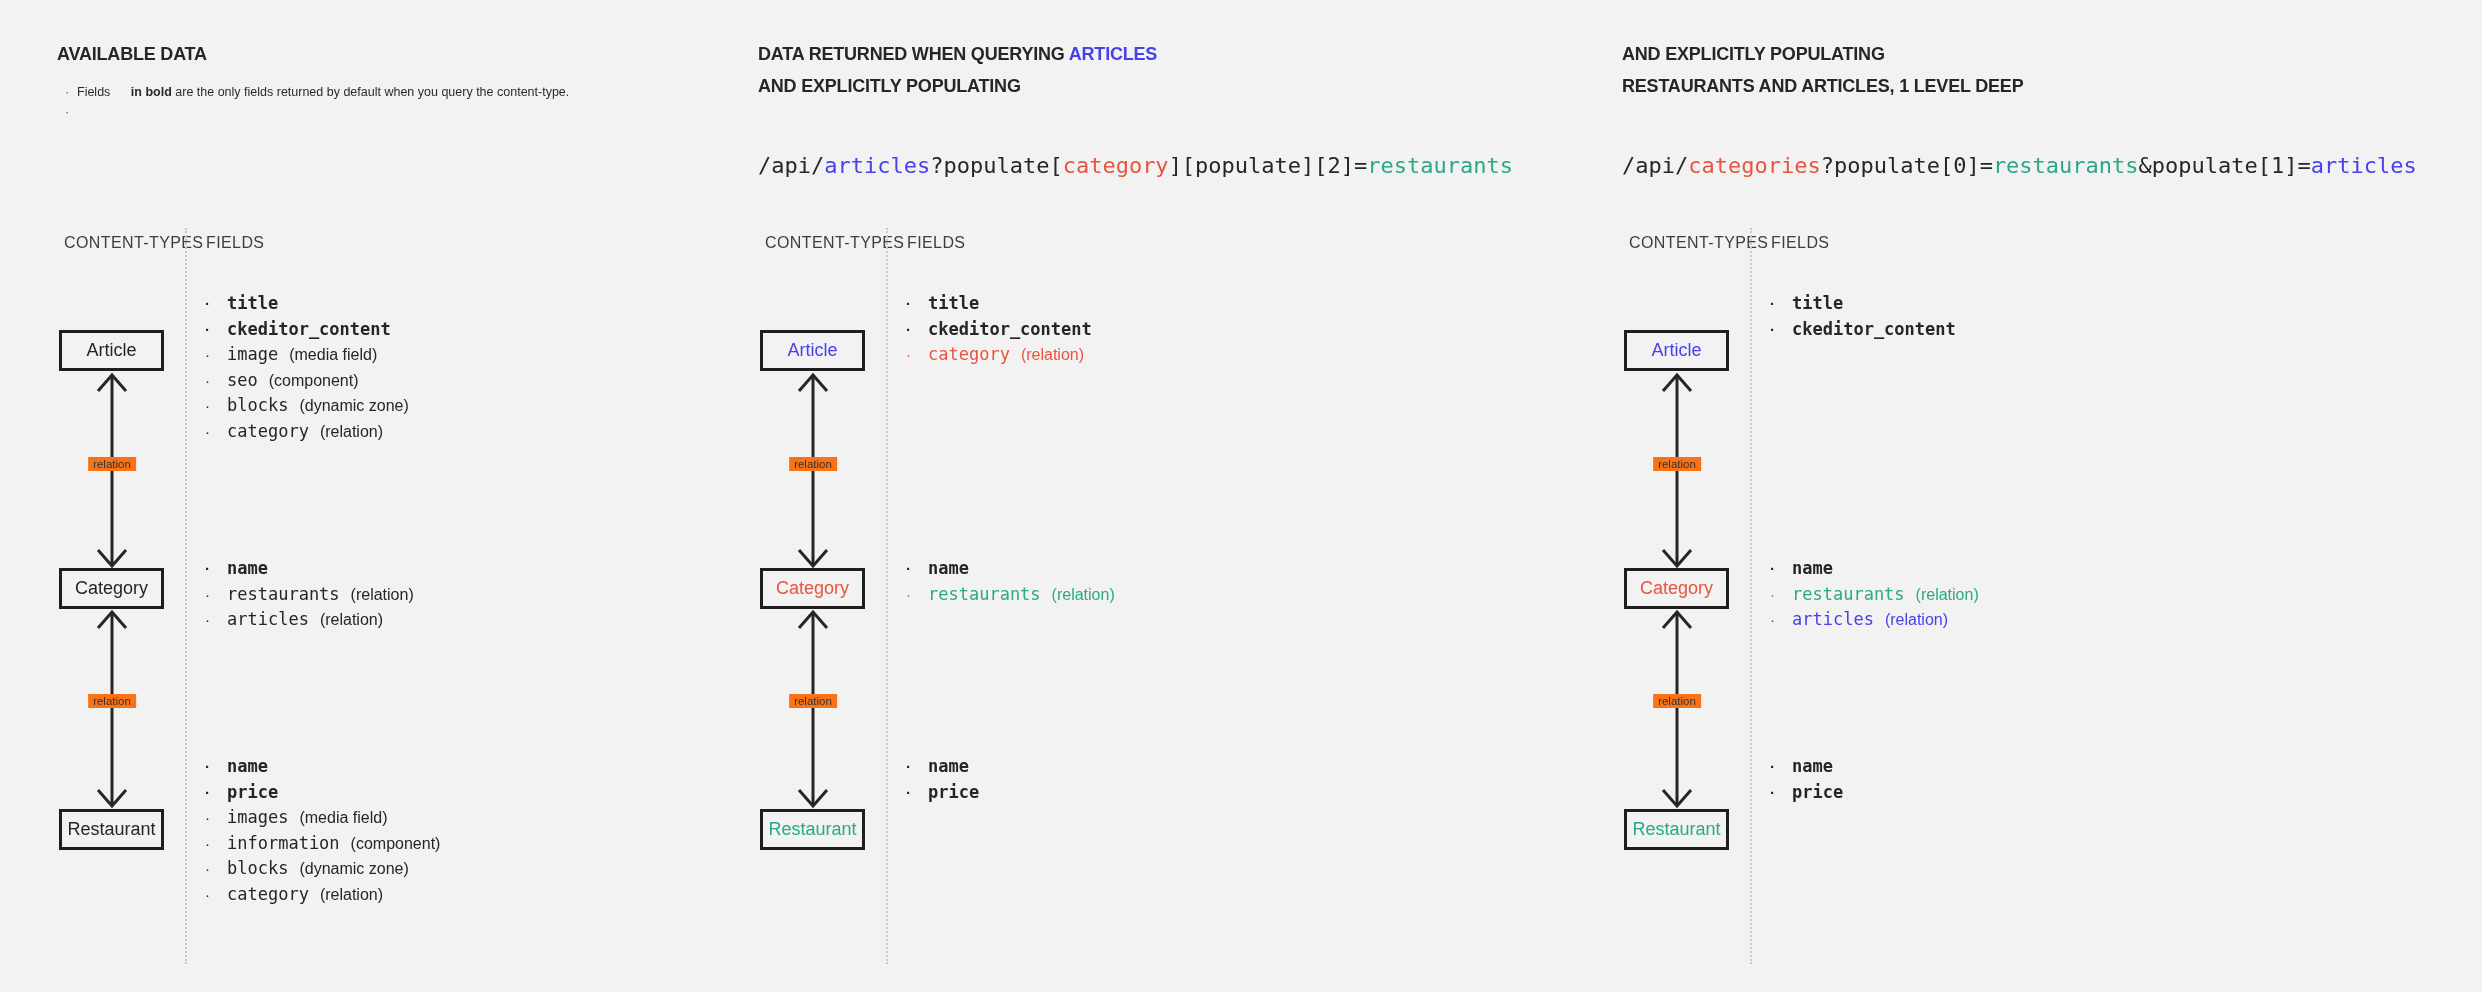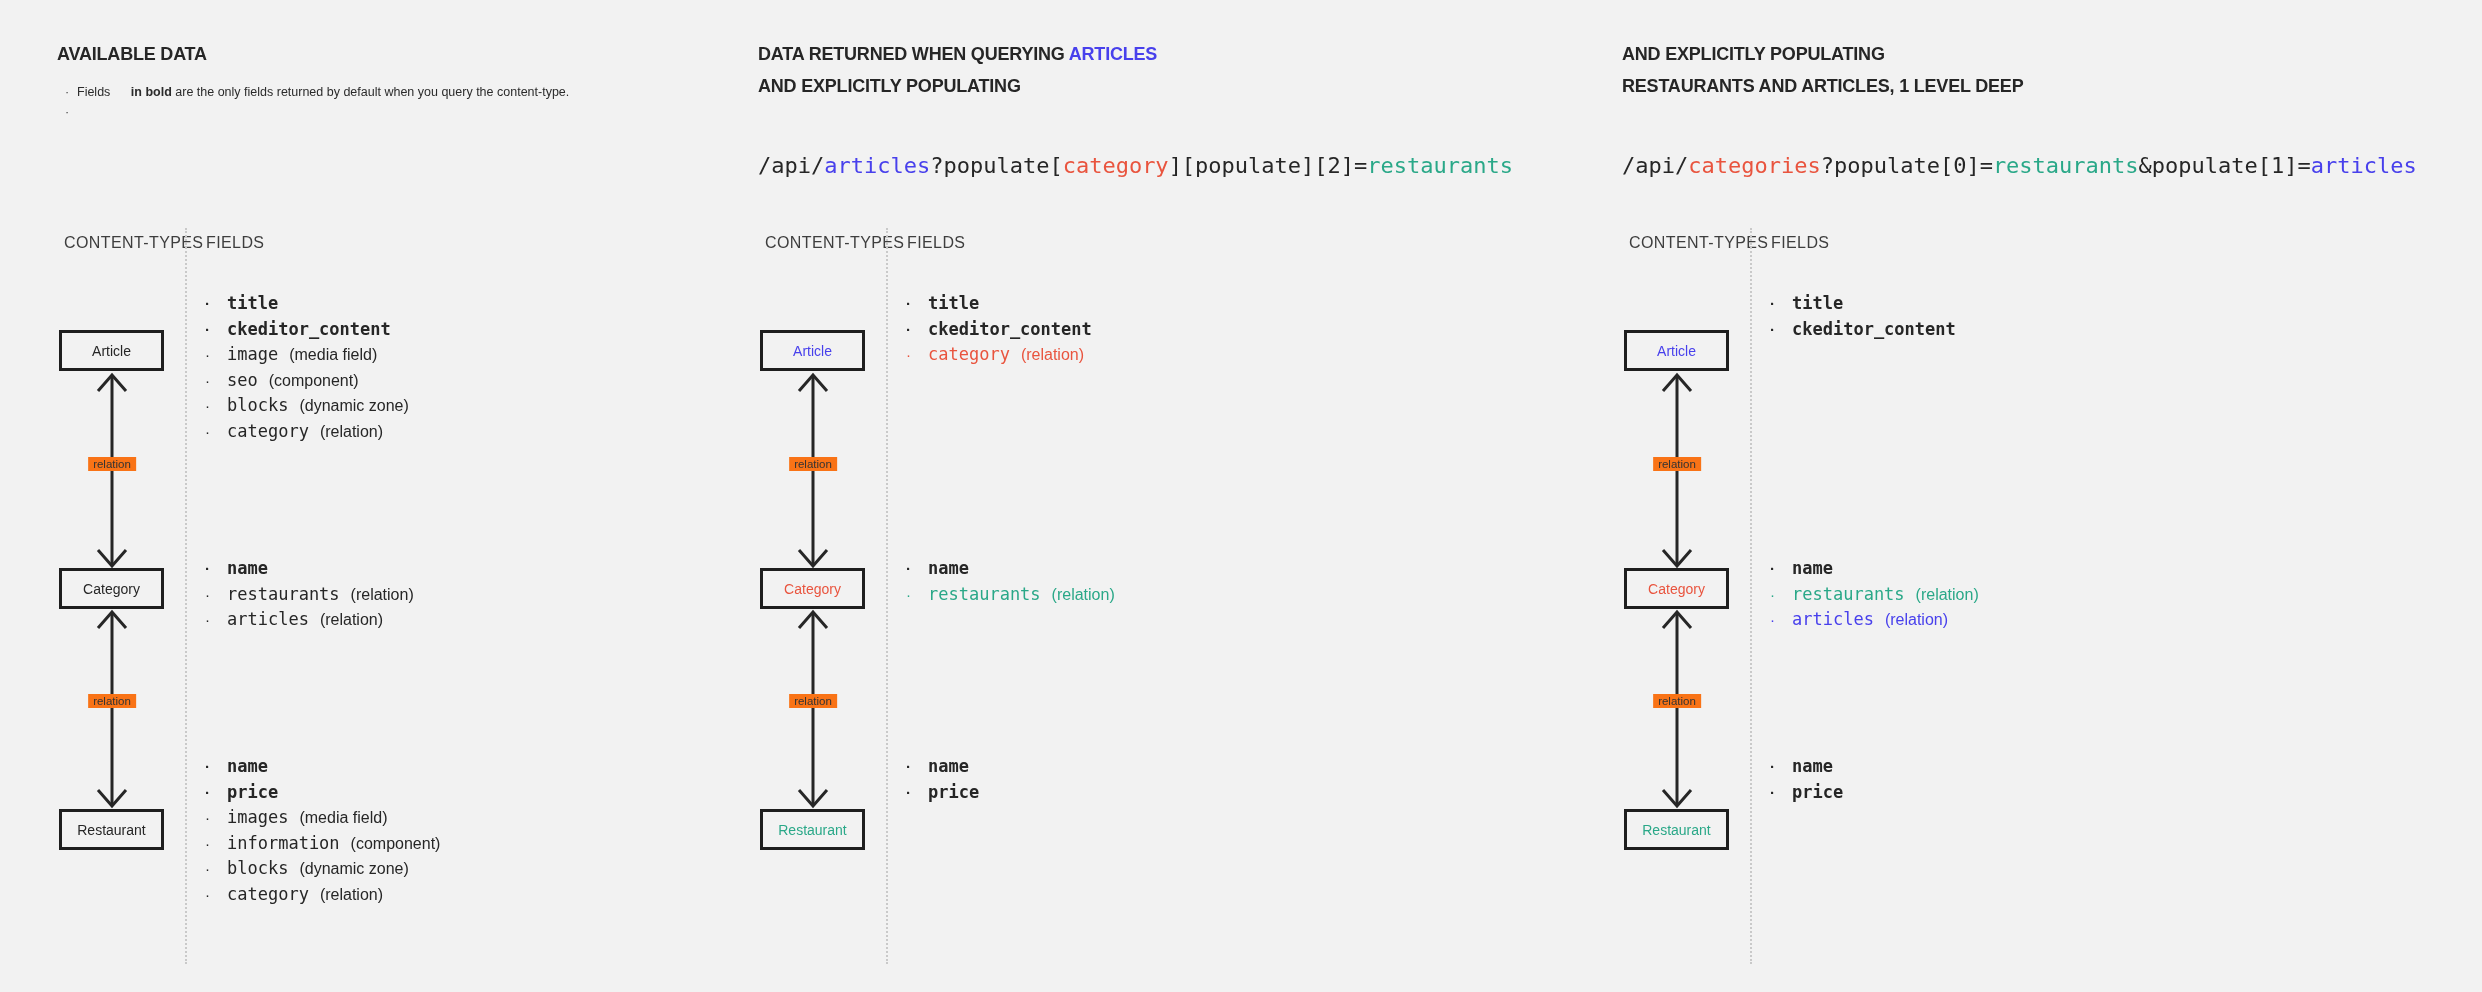--- a/index.html
+++ b/index.html
@@ -26,21 +26,21 @@
          font-size:22px; line-height:28px; color:#262626; white-space:nowrap; }
 
   .diagram { position:absolute; top:228px; left:0; width:650px; height:745px; }
   .col-label { position:absolute; top:6px; font-size:16px; letter-spacing:0.4px; color:#3e3e3e; white-space:nowrap; }
   .col-left  { left:9px; }
   .col-right { left:151px; }
   .divider { position:absolute; left:130px; top:0; height:736px; border-left:2px dotted #c9c9c9; }
 
   .node-box { position:absolute; left:4px; width:105px; height:41px; border:3px solid #1e1e1e;
               background:#f2f2f2; display:flex; align-items:center; justify-content:center; }
-  .node-box span { font-size:14px; white-space:nowrap; }
+  .node-box span { font-size:18px; white-space:nowrap; }
   .box-article    { top:102px; }
   .box-category   { top:340px; }
   .box-restaurant { top:581px; }
 
   .arrow { position:absolute; left:34px; }
   .arrow-1 { top:144px; }
   .arrow-2 { top:381px; }
   .arrow line, .arrow polyline { stroke:#262626; stroke-width:3; fill:none; }
 
   .rel-label { position:absolute; left:57px; transform:translateX(-50%); font-size:11.5px;

